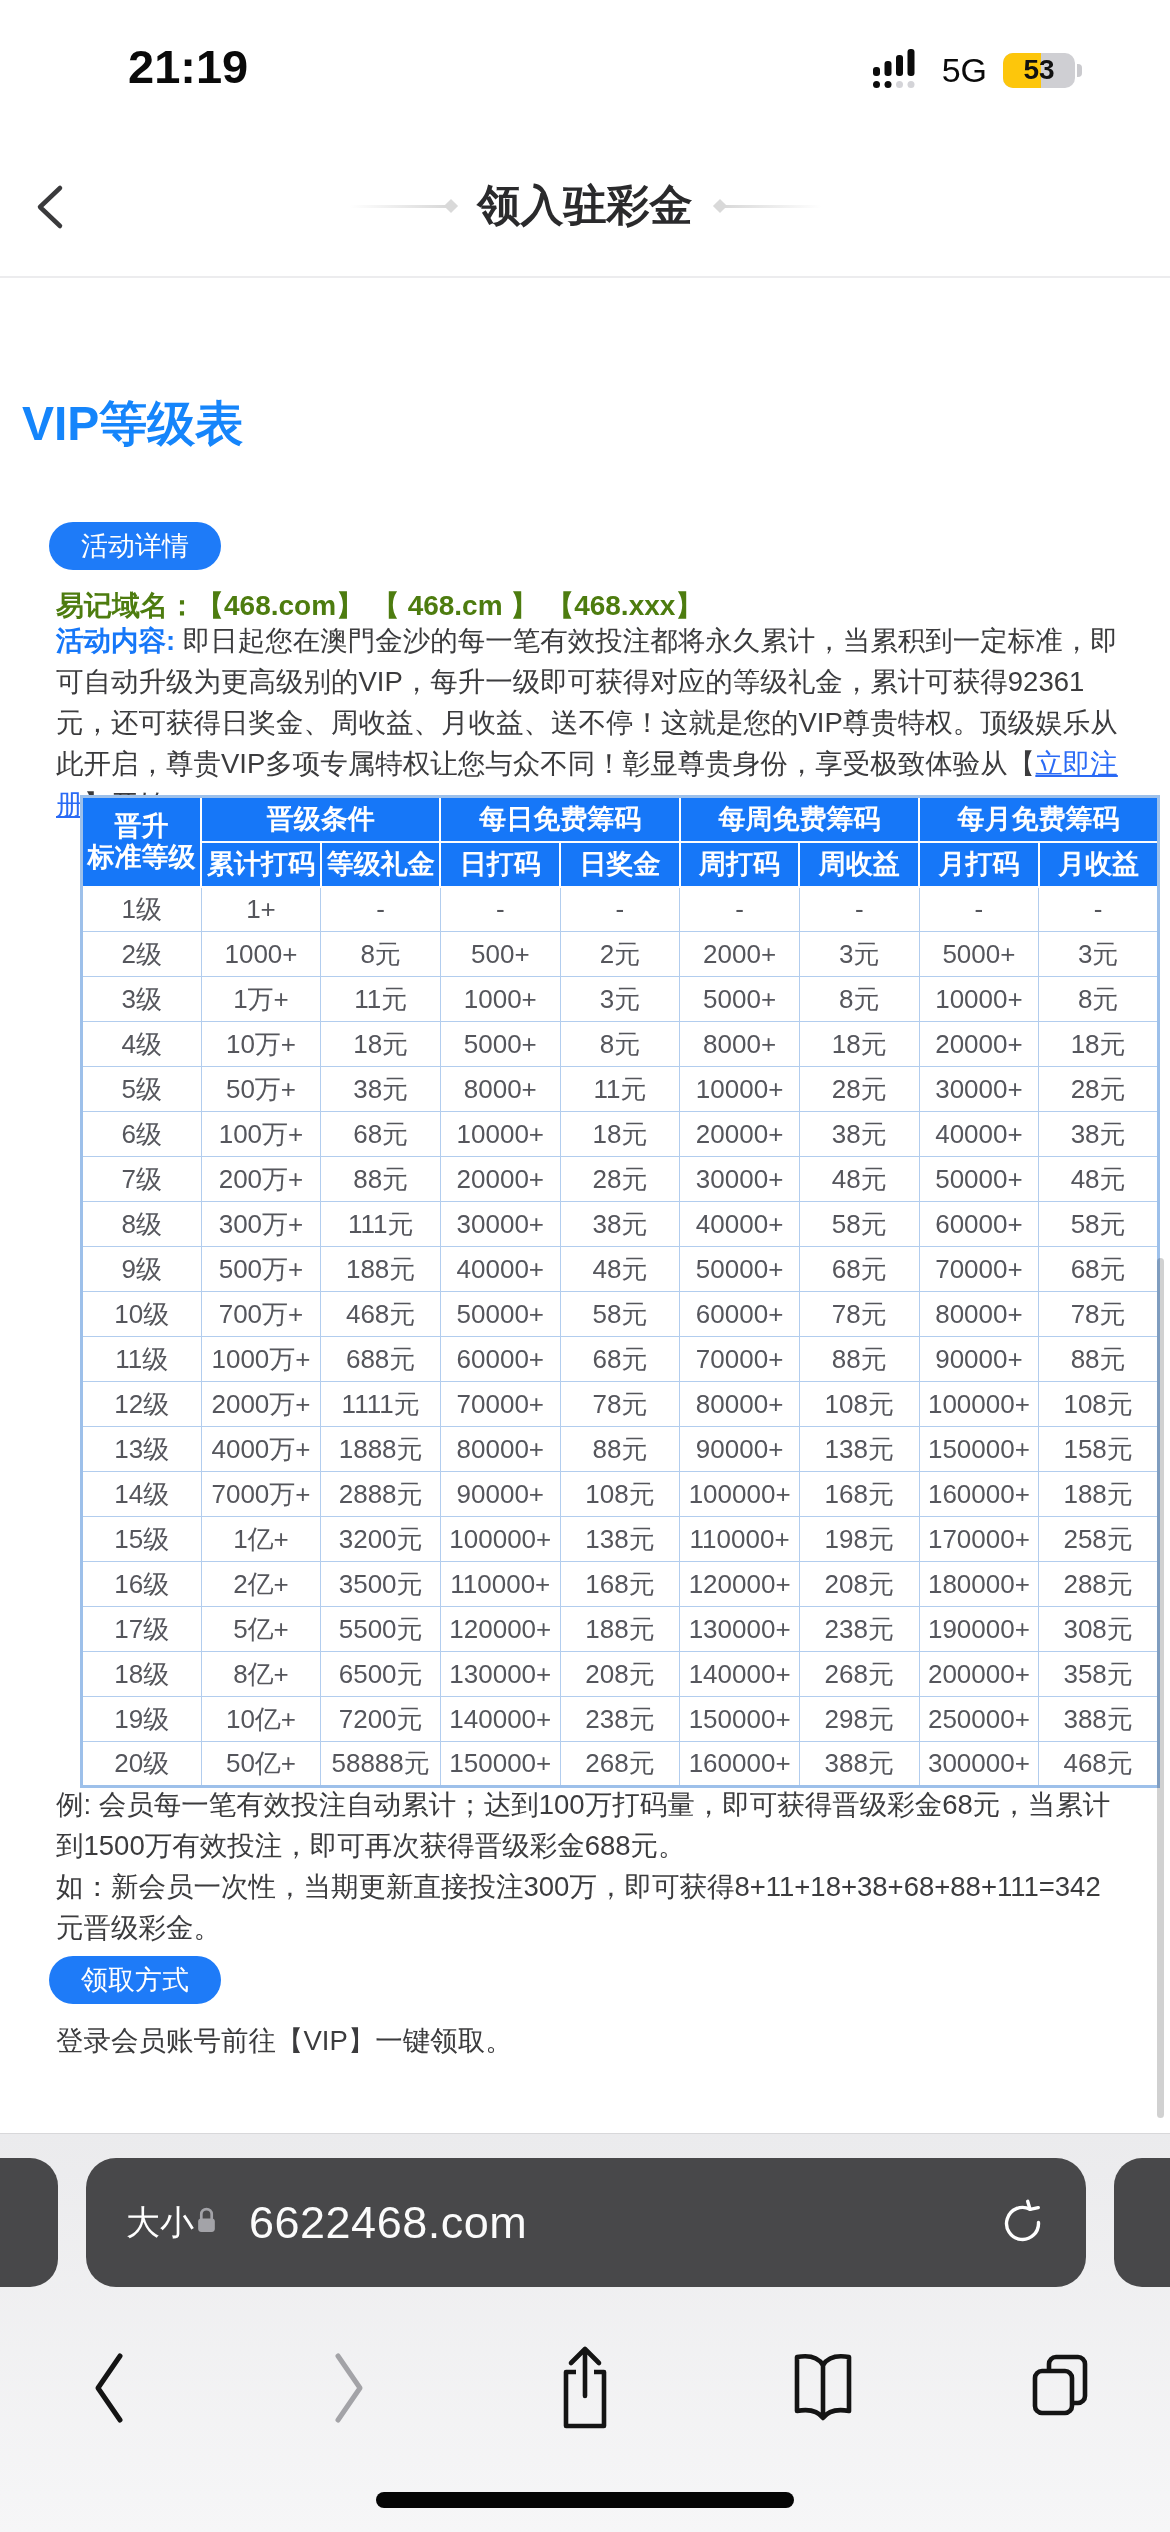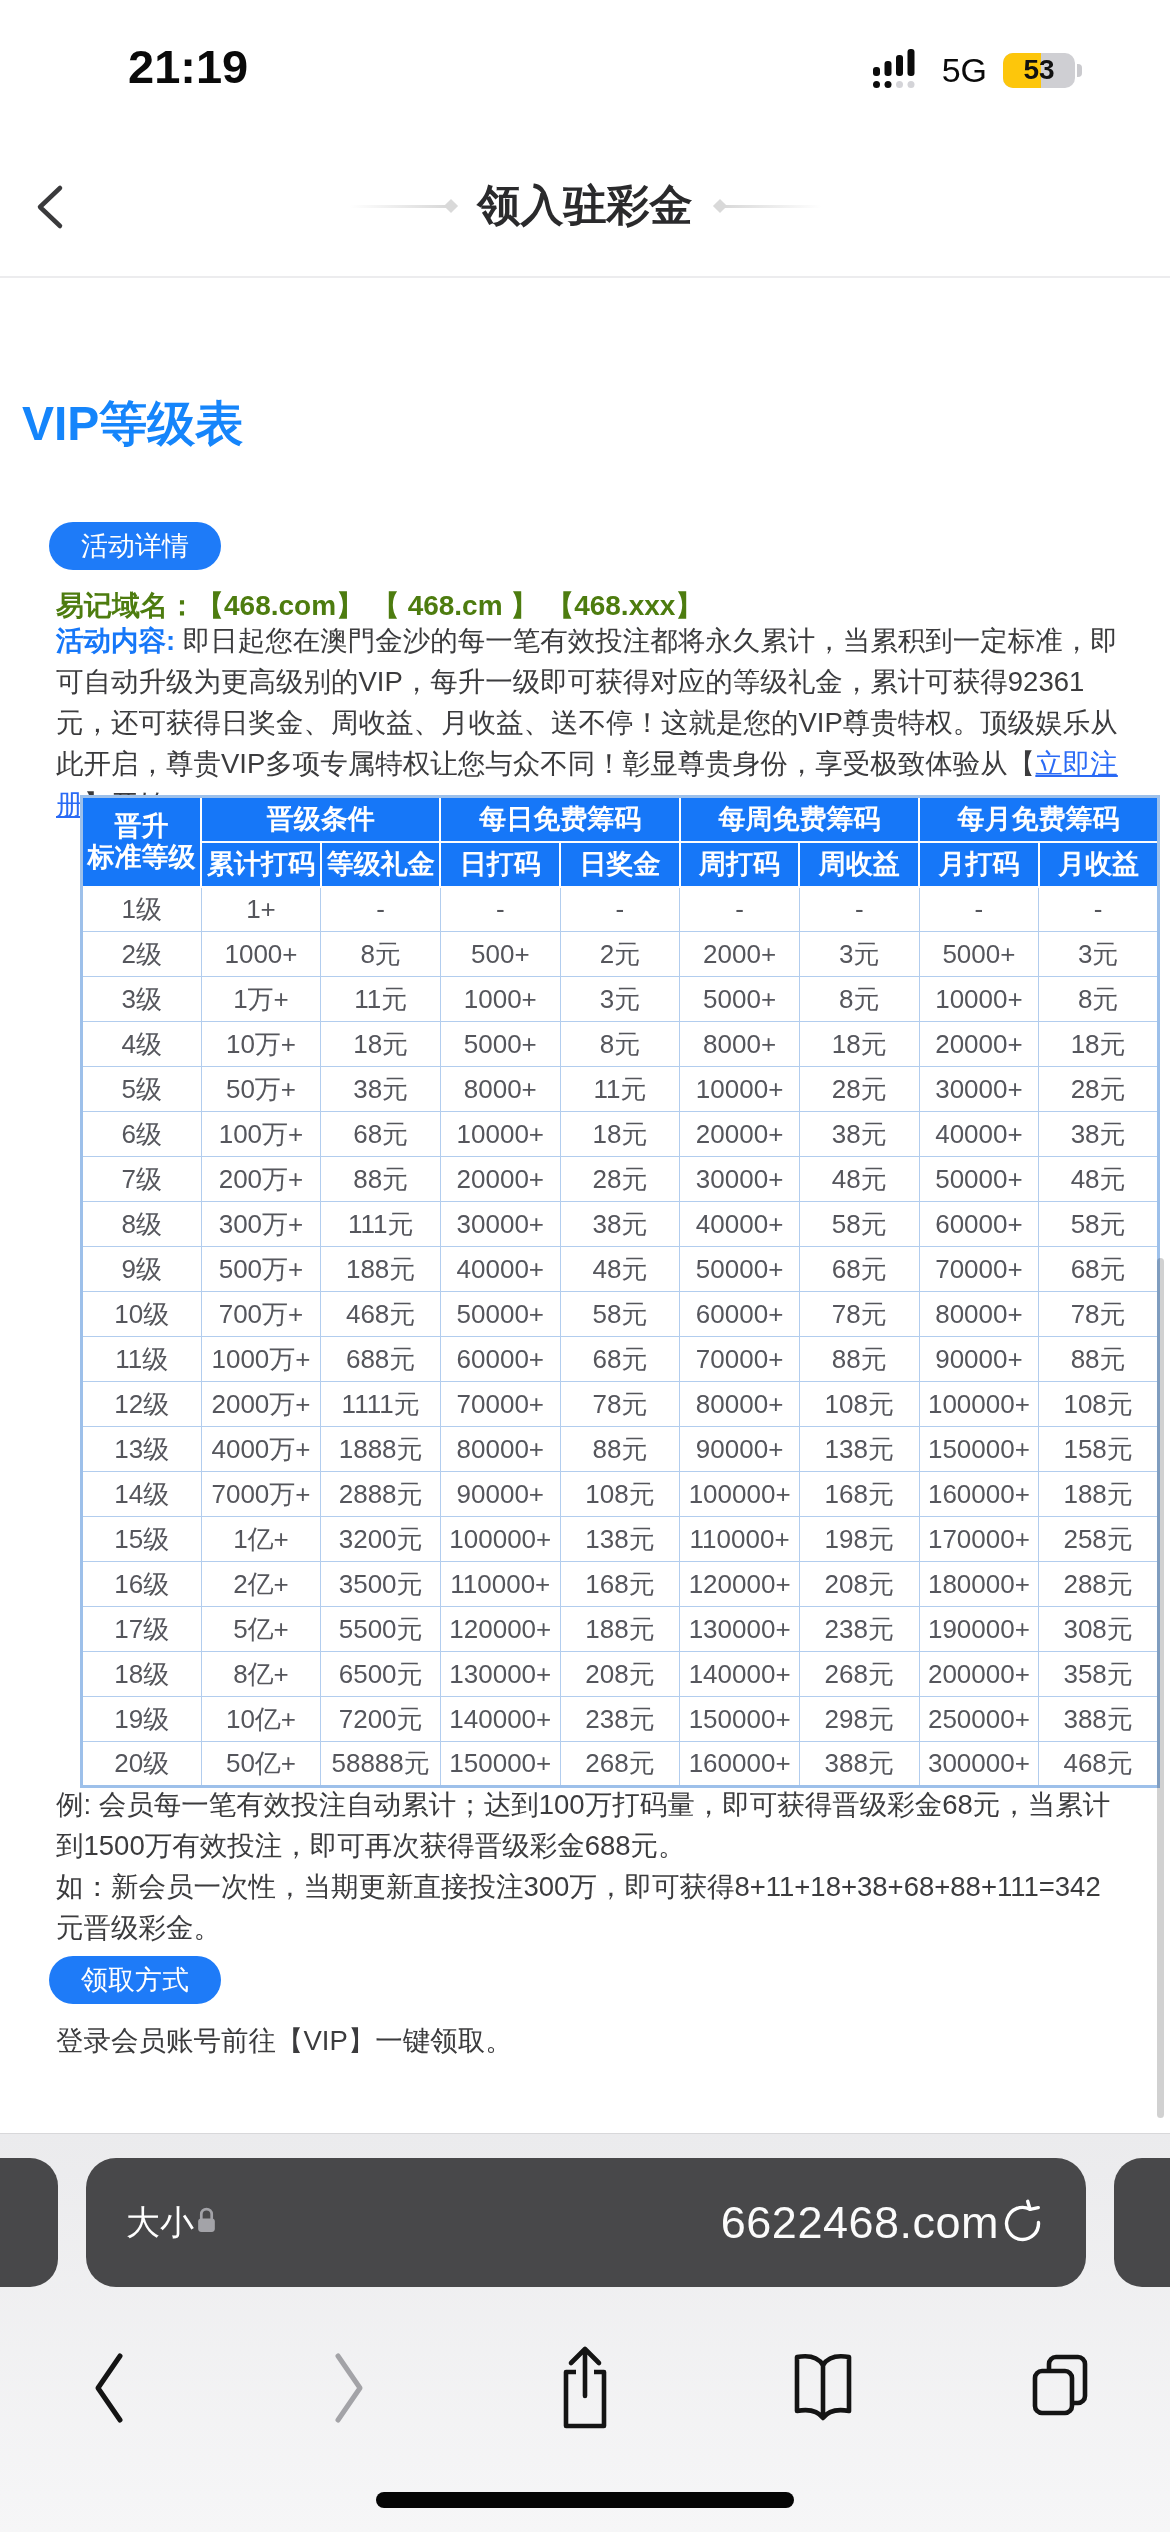--- a/index.html
+++ b/index.html
@@ -59,21 +59,21 @@
 
   
   .footer { position:absolute; top:2133px; left:0; width:100%; height:399px;
     background:linear-gradient(#ebebed, #f6f6f7); border-top:1px solid #d8d8da; }
   .tab-stub { position:absolute; top:2158px; height:129px; background:#48484a; }
   .stub-left { left:0; width:58px; border-radius:0 28px 28px 0; }
   .stub-right { left:1114px; width:56px; border-radius:28px 0 0 28px; }
   .url-bar { position:absolute; top:2158px; left:86px; width:1000px; height:129px; background:#48484a;
     border-radius:30px; display:flex; align-items:center; }
   .url-size { color:#fff; font-size:34px; padding-left:40px; }
-  .url-center { flex:1; display:flex; align-items:center; justify-content:space-between; gap:30px; }
+  .url-center { flex:1; display:flex; align-items:center; justify-content:flex-start; gap:30px; }
   .url-domain { color:#fbfbfb; font-size:45px; letter-spacing:0.5px; }
   .url-refresh { padding-right:40px; display:flex; align-items:center; }
 
   .toolbar { position:absolute; top:2320px; left:0; width:100%; height:135px;
     display:flex; justify-content:space-between; align-items:center; padding:0 70px; }
   .tool { width:80px; height:120px; display:flex; align-items:center; justify-content:center; background:none; border:none; }
 
   .home-indicator { position:absolute; left:376px; top:2492px; width:418px; height:16px; border-radius:9px; background:#050505; }
 </style>
 </head>

